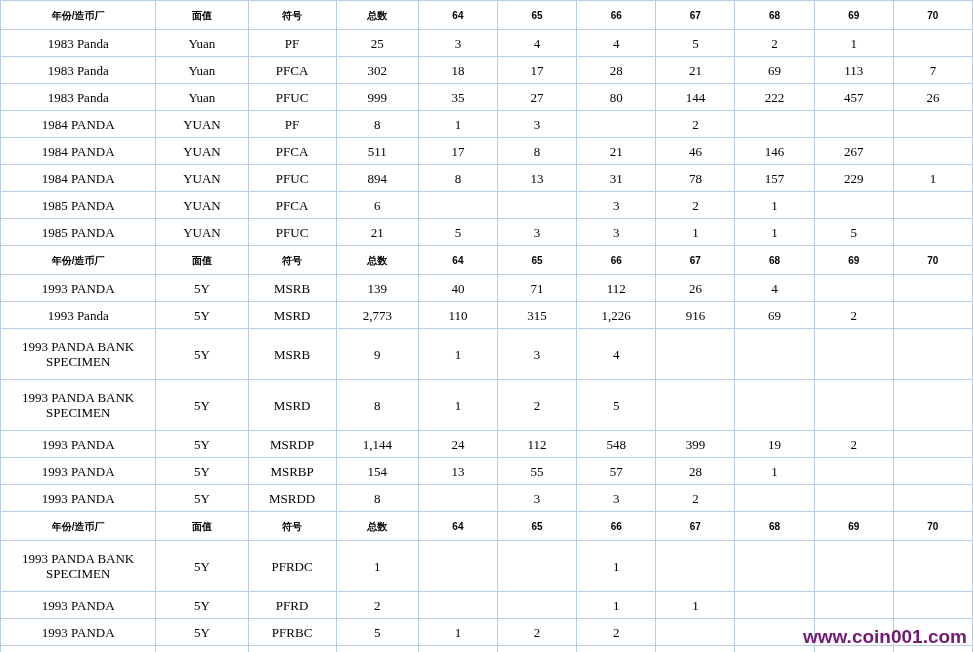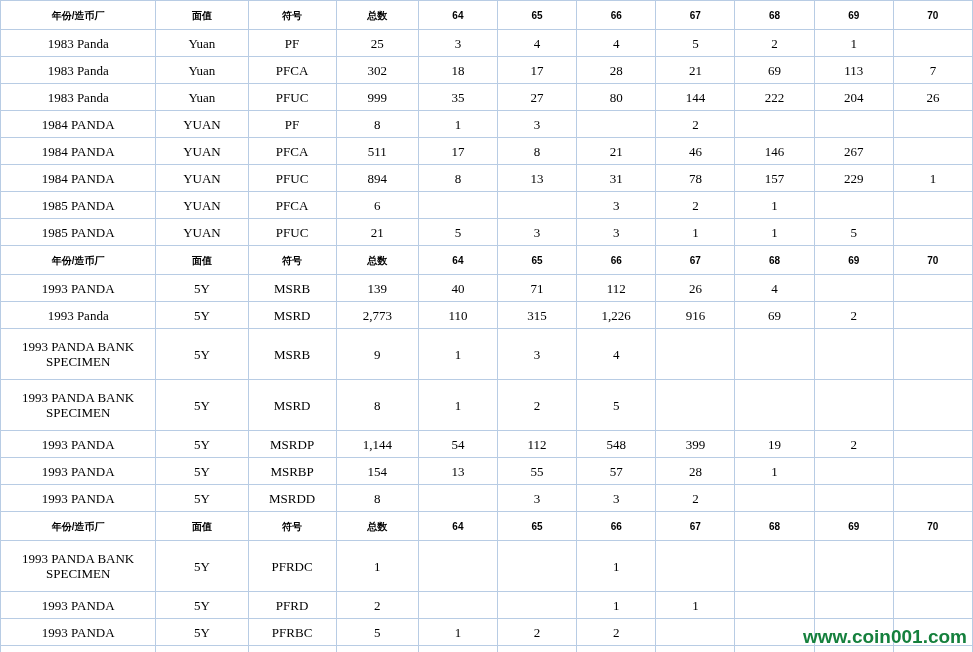--- a/index.html
+++ b/index.html
@@ -118,21 +118,21 @@
       <tr class="data-row">
         <td>1983 Panda</td>
         <td>Yuan</td>
         <td>PFUC</td>
         <td>999</td>
         <td>35</td>
         <td>27</td>
         <td>80</td>
         <td>144</td>
         <td>222</td>
-        <td>204</td>
+        <td>457</td>
         <td>26</td>
       </tr>
       <tr class="data-row">
         <td>1984 PANDA</td>
         <td>YUAN</td>
         <td>PF</td>
         <td>8</td>
         <td>1</td>
         <td>3</td>
         <td></td>
@@ -256,21 +256,21 @@
         <td></td>
         <td></td>
         <td></td>
         <td></td>
       </tr>
       <tr class="data-row">
         <td>1993 PANDA</td>
         <td>5Y</td>
         <td>MSRDP</td>
         <td>1,144</td>
-        <td>54</td>
+        <td>24</td>
         <td>112</td>
         <td>548</td>
         <td>399</td>
         <td>19</td>
         <td>2</td>
         <td></td>
       </tr>
       <tr class="data-row">
         <td>1993 PANDA</td>
         <td>5Y</td>
@@ -358,13 +358,13 @@
         <td>6</td>
         <td>8</td>
         <td>3</td>
         <td>1</td>
         <td></td>
         <td></td>
       </tr>
     </tbody>
 </table>
 
-<div class="watermark" style="color: #15803d;">www.coin001.com</div>
+<div class="watermark" style="color: #701a75;">www.coin001.com</div>
 
 </body></html>

